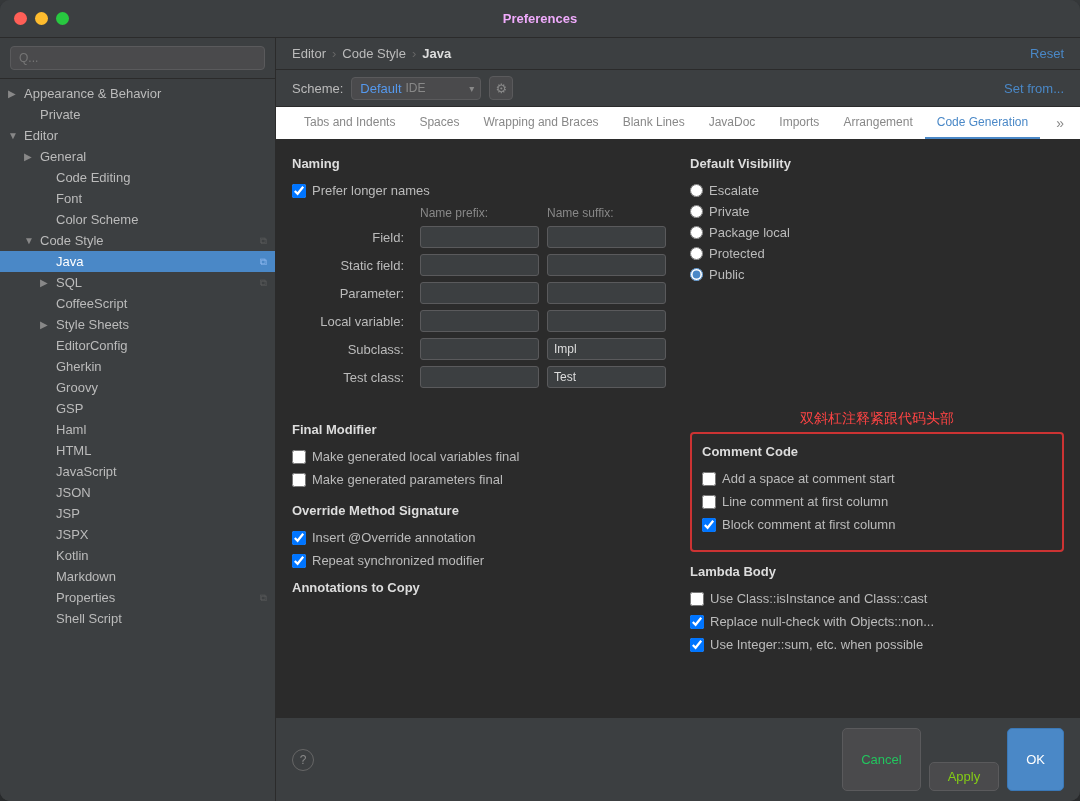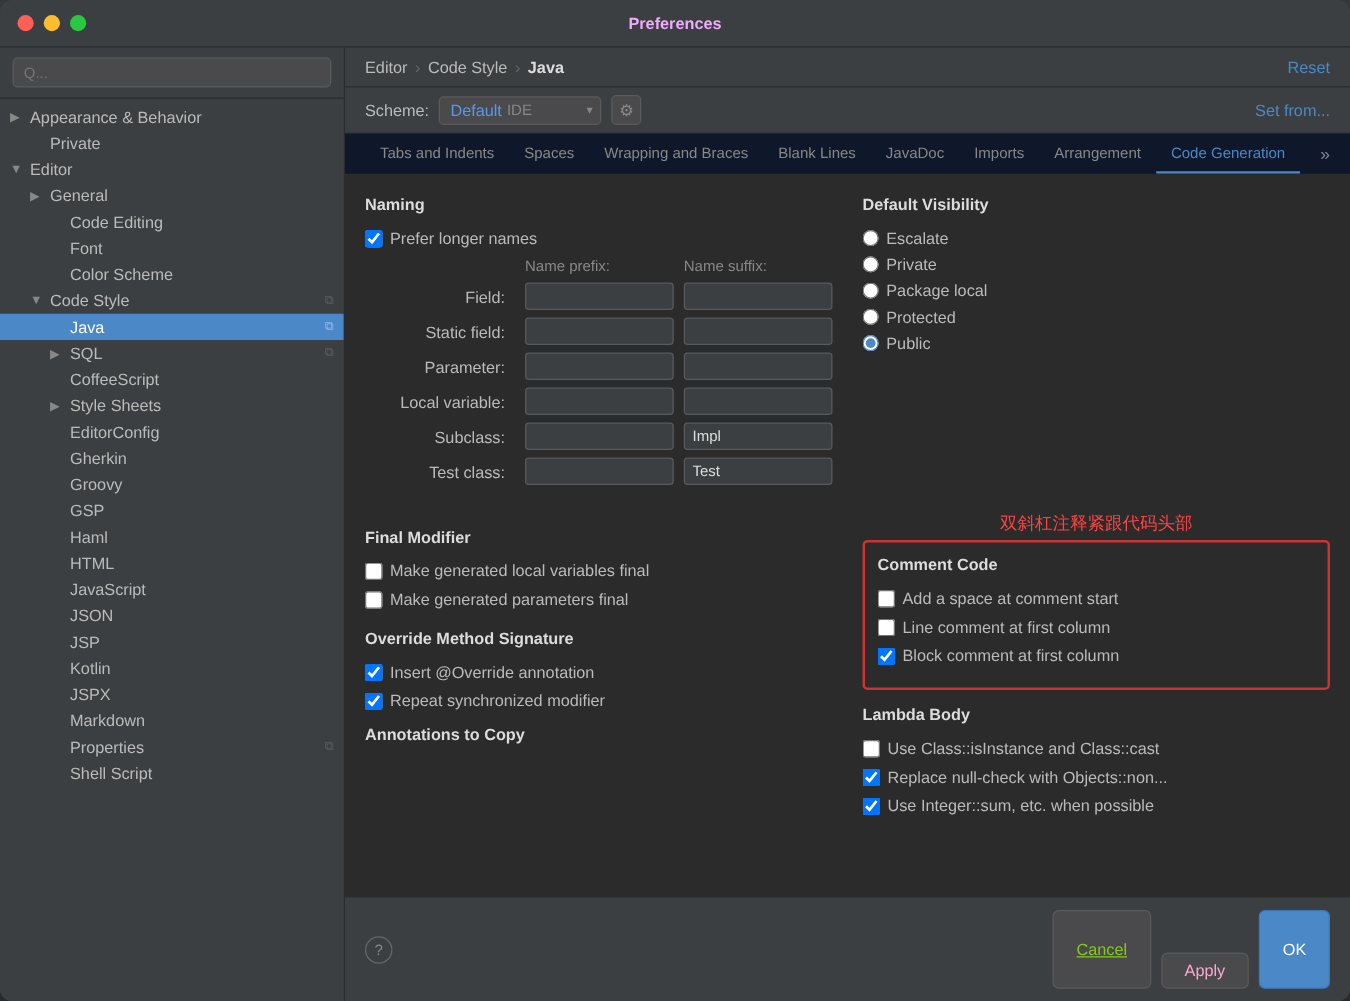--- a/index.html
+++ b/index.html
@@ -173,21 +173,21 @@
       font-size: 13px;
     }
     .set-from-btn {
       color: #4a88c7;
       cursor: pointer;
       font-size: 13px;
       font-weight: 500;
     }
     
     .tabs-bar {
-      background: #0f172a;
+      background: #ffffff;
       border-bottom: 1px solid #2b2b2b;
       display: flex;
       align-items: center;
       padding: 0 16px;
       flex-shrink: 0;
       overflow: hidden;
     }
     .tab {
       padding: 8px 12px;
       cursor: pointer;
@@ -344,26 +344,25 @@
     }
     .btn {
       padding: 6px 18px;
       border-radius: 5px;
       font-size: 13px;
       cursor: pointer;
       border: 1px solid #5a5a5c;
     }
     .btn-cancel {
       background: #4a4a4c;
-      color: #84cc16;
-      text-decoration: underline;
+      color: #22c55e;
     }
     .btn-apply {
       background: #4a4a4c;
-      color: #f9a8d4;
+      color: #84cc16;
       margin-top: 34px;
     }
     .btn-ok {
       background: #4a88c7;
       color: #ffffff;
       border-color: #3a78b7;
     }
     .override-section { margin-top: 12px; }
     .lambda-section { margin-top: 0; }
     .annotations-section { margin-top: 12px; }
@@ -537,27 +536,27 @@
 
         <div class="tree-item">
           <span class="indent" style="width:32px"></span>
           <span class="arrow"></span>
           <span>JSP</span>
         </div>
 
         <div class="tree-item">
           <span class="indent" style="width:32px"></span>
           <span class="arrow"></span>
+          <span>JSPX</span>
+        </div>
+
+        <div class="tree-item">
+          <span class="indent" style="width:32px"></span>
+          <span class="arrow"></span>
           <span>Kotlin</span>
-        </div>
-
-        <div class="tree-item">
-          <span class="indent" style="width:32px"></span>
-          <span class="arrow"></span>
-          <span>JSPX</span>
         </div>
 
         <div class="tree-item">
           <span class="indent" style="width:32px"></span>
           <span class="arrow"></span>
           <span>Markdown</span>
         </div>
 
         <div class="tree-item">
           <span class="indent" style="width:32px"></span>

